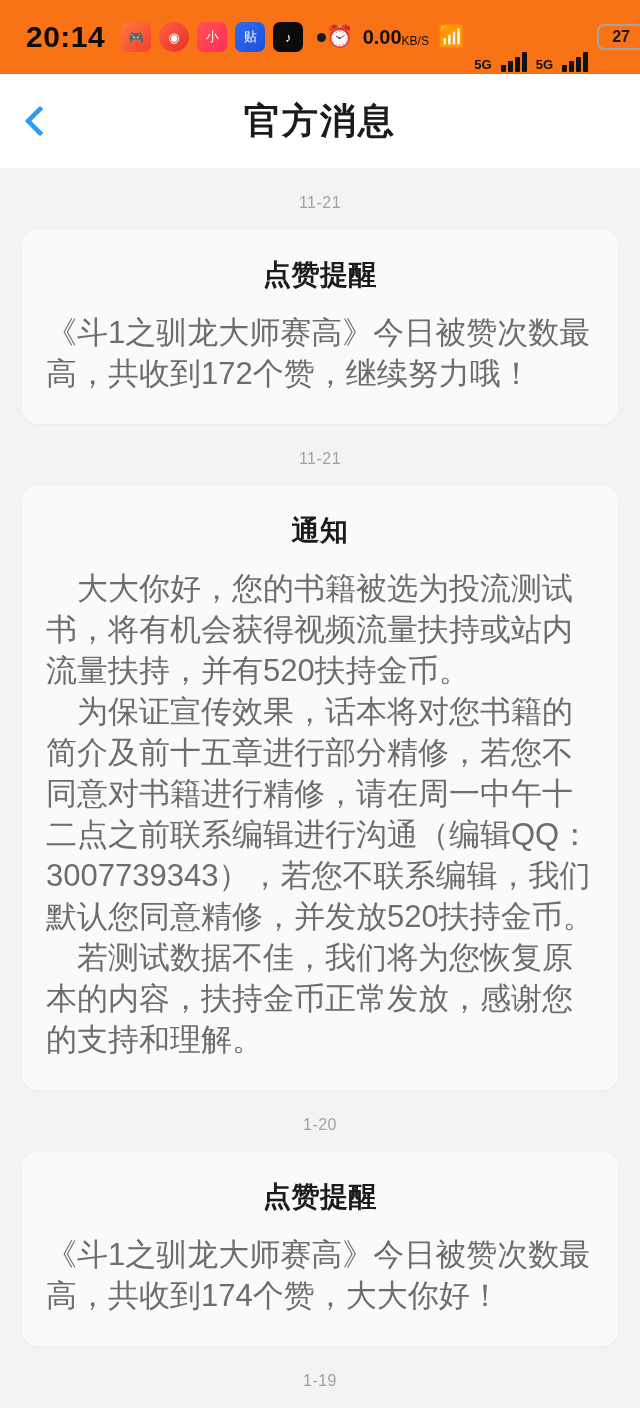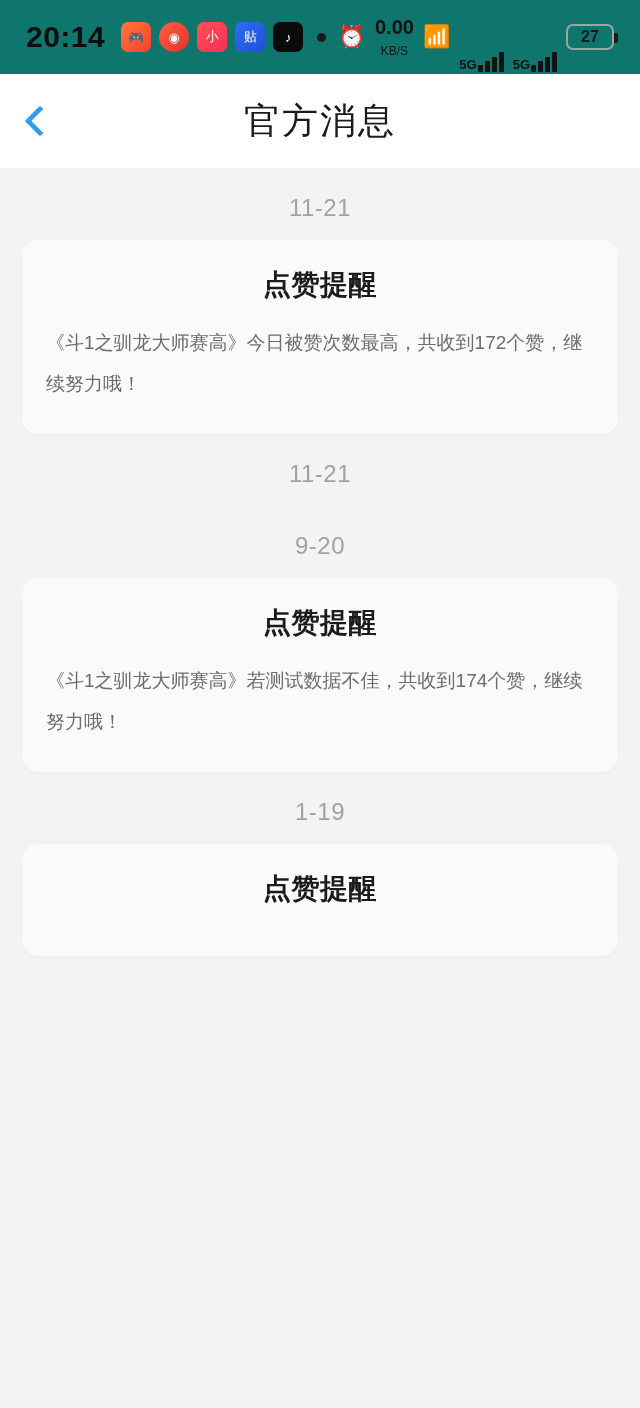--- a/index.html
+++ b/index.html
@@ -15,21 +15,21 @@
     height: 1408px;
     background: #f2f3f4;
     position: relative;
     display: flex;
     flex-direction: column;
   }
 
   
   .status-bar {
     height: 74px;
-    background: #0f766e;
+    background: #f97316;
     display: flex;
     align-items: center;
     padding: 0 26px;
     flex: none;
   }
   .status-time {
     font-size: 30px;
     font-weight: bold;
     color: #0d0d0d;
     letter-spacing: 0.5px;
@@ -58,34 +58,34 @@
     background: #1a1a1a; margin-left: 6px;
   }
   .status-right {
     margin-left: auto;
     display: flex;
     align-items: center;
     gap: 9px;
   }
   .alarm-ico { font-size: 22px; color: #111; line-height: 1; }
   .net-speed {
-    display: flex; flex-direction: column; align-items: center;
+    display: flex; flex-direction: row; align-items: center;
     line-height: 1;
   }
   .net-speed .v { font-size: 20px; font-weight: bold; color: #111; }
   .net-speed .u { font-size: 12px; color: #111; margin-top: 8px; }
   .wifi-ico { font-size: 22px; color: #111; }
   .sig {
     display: flex; align-items: flex-end; gap: 2px; height: 22px;
   }
   .sig i { display:block; width: 5px; background: #111; border-radius: 1px; }
   .sig i:nth-child(1){height:7px;} .sig i:nth-child(2){height:11px;}
   .sig i:nth-child(3){height:15px;} .sig i:nth-child(4){height:20px;}
   .g5 { font-size: 13px; font-weight: bold; color:#111; margin-right:-1px; }
-  .sig-group { display:flex; align-items:flex-end; gap:2px;margin-top:48px; }
+  .sig-group { display:flex; align-items:flex-end; gap:10px;margin-top:48px; }
   .battery {
     width: 48px; height: 26px;
     border: 2px solid #a3a3a3;
     border-radius: 7px;
     position: relative;
     display: flex; align-items: center; justify-content: center;
   }
   .battery:after {
     content:''; position:absolute; right:-6px; top:7px;
     width:4px; height:10px; background:#1a1a1a; border-radius:0 2px 2px 0;
@@ -111,54 +111,54 @@
     border-left: 5px solid #2f9cf4;
     border-bottom: 5px solid #2f9cf4;
     transform: rotate(45deg);
     border-radius: 2px;
   }
   .nav-title {
     position: absolute;
     left: 0; right: 0;
     text-align: center;
     font-size: 36px;
-    font-weight: normal;
+    font-weight: bold;
     color: #1b1b1b;
     letter-spacing: 2px;
   }
 
   
   .list {
     flex: 1;
     overflow: hidden;
     padding: 0 22px;
   }
   .date-sep {
     text-align: center;
-    font-size: 24px;
+    font-size: 16px;
     color: #a2a2a2;
     padding: 26px 0 18px;
     letter-spacing: 0.5px;
   }
   .card {
     background: #fafafa;
     border-radius: 16px;
     padding: 26px 24px 30px;
     box-shadow: 0 1px 2px rgba(0,0,0,0.03);
   }
   .card-title {
     font-size: 28px;
     font-weight: bold;
     color: #1b1b1b;
     margin-bottom: 18px;
     letter-spacing: 0.5px;
     text-align: center;
   }
   .card-body {
-    font-size: 19px;
+    font-size: 31px;
     line-height: 41px;
     color: #6d6d6d;
     white-space: pre-wrap;
   }
   .card-body.indented { text-indent: 0; }
 </style>
 </head>
 <body>
 
 <div class="phone">
@@ -213,25 +213,31 @@
 
   <div class="list">
 
     <div class="date-sep">11-21</div>
     <div class="card">
       <div class="card-title">点赞提醒</div>
       <div class="card-body">《斗1之驯龙大师赛高》今日被赞次数最高，共收到172个赞，继续努力哦！</div>
     </div>
 
     <div class="date-sep">11-21</div>
-
-    <div class="date-sep">9-20</div>
+    <div class="card">
+      <div class="card-title">通知</div>
+      <div class="card-body indented">　大大你好，您的书籍被选为投流测试书，将有机会获得视频流量扶持或站内流量扶持，并有520扶持金币。
+　为保证宣传效果，话本将对您书籍的简介及前十五章进行部分精修，若您不同意对书籍进行精修，请在周一中午十二点之前联系编辑进行沟通（编辑QQ：3007739343），若您不联系编辑，我们默认您同意精修，并发放520扶持金币。
+　若测试数据不佳，我们将为您恢复原本的内容，扶持金币正常发放，感谢您的支持和理解。</div>
+    </div>
+
+    <div class="date-sep">1-20</div>
     <div class="card">
       <div class="card-title">点赞提醒</div>
-      <div class="card-body">《斗1之驯龙大师赛高》若测试数据不佳，共收到174个赞，继续努力哦！</div>
+      <div class="card-body">《斗1之驯龙大师赛高》今日被赞次数最高，共收到174个赞，大大你好！</div>
     </div>
 
     <div class="date-sep">1-19</div>
     <div class="card">
       <div class="card-title">点赞提醒</div>
 
     </div>
 
   </div>
 </div>

